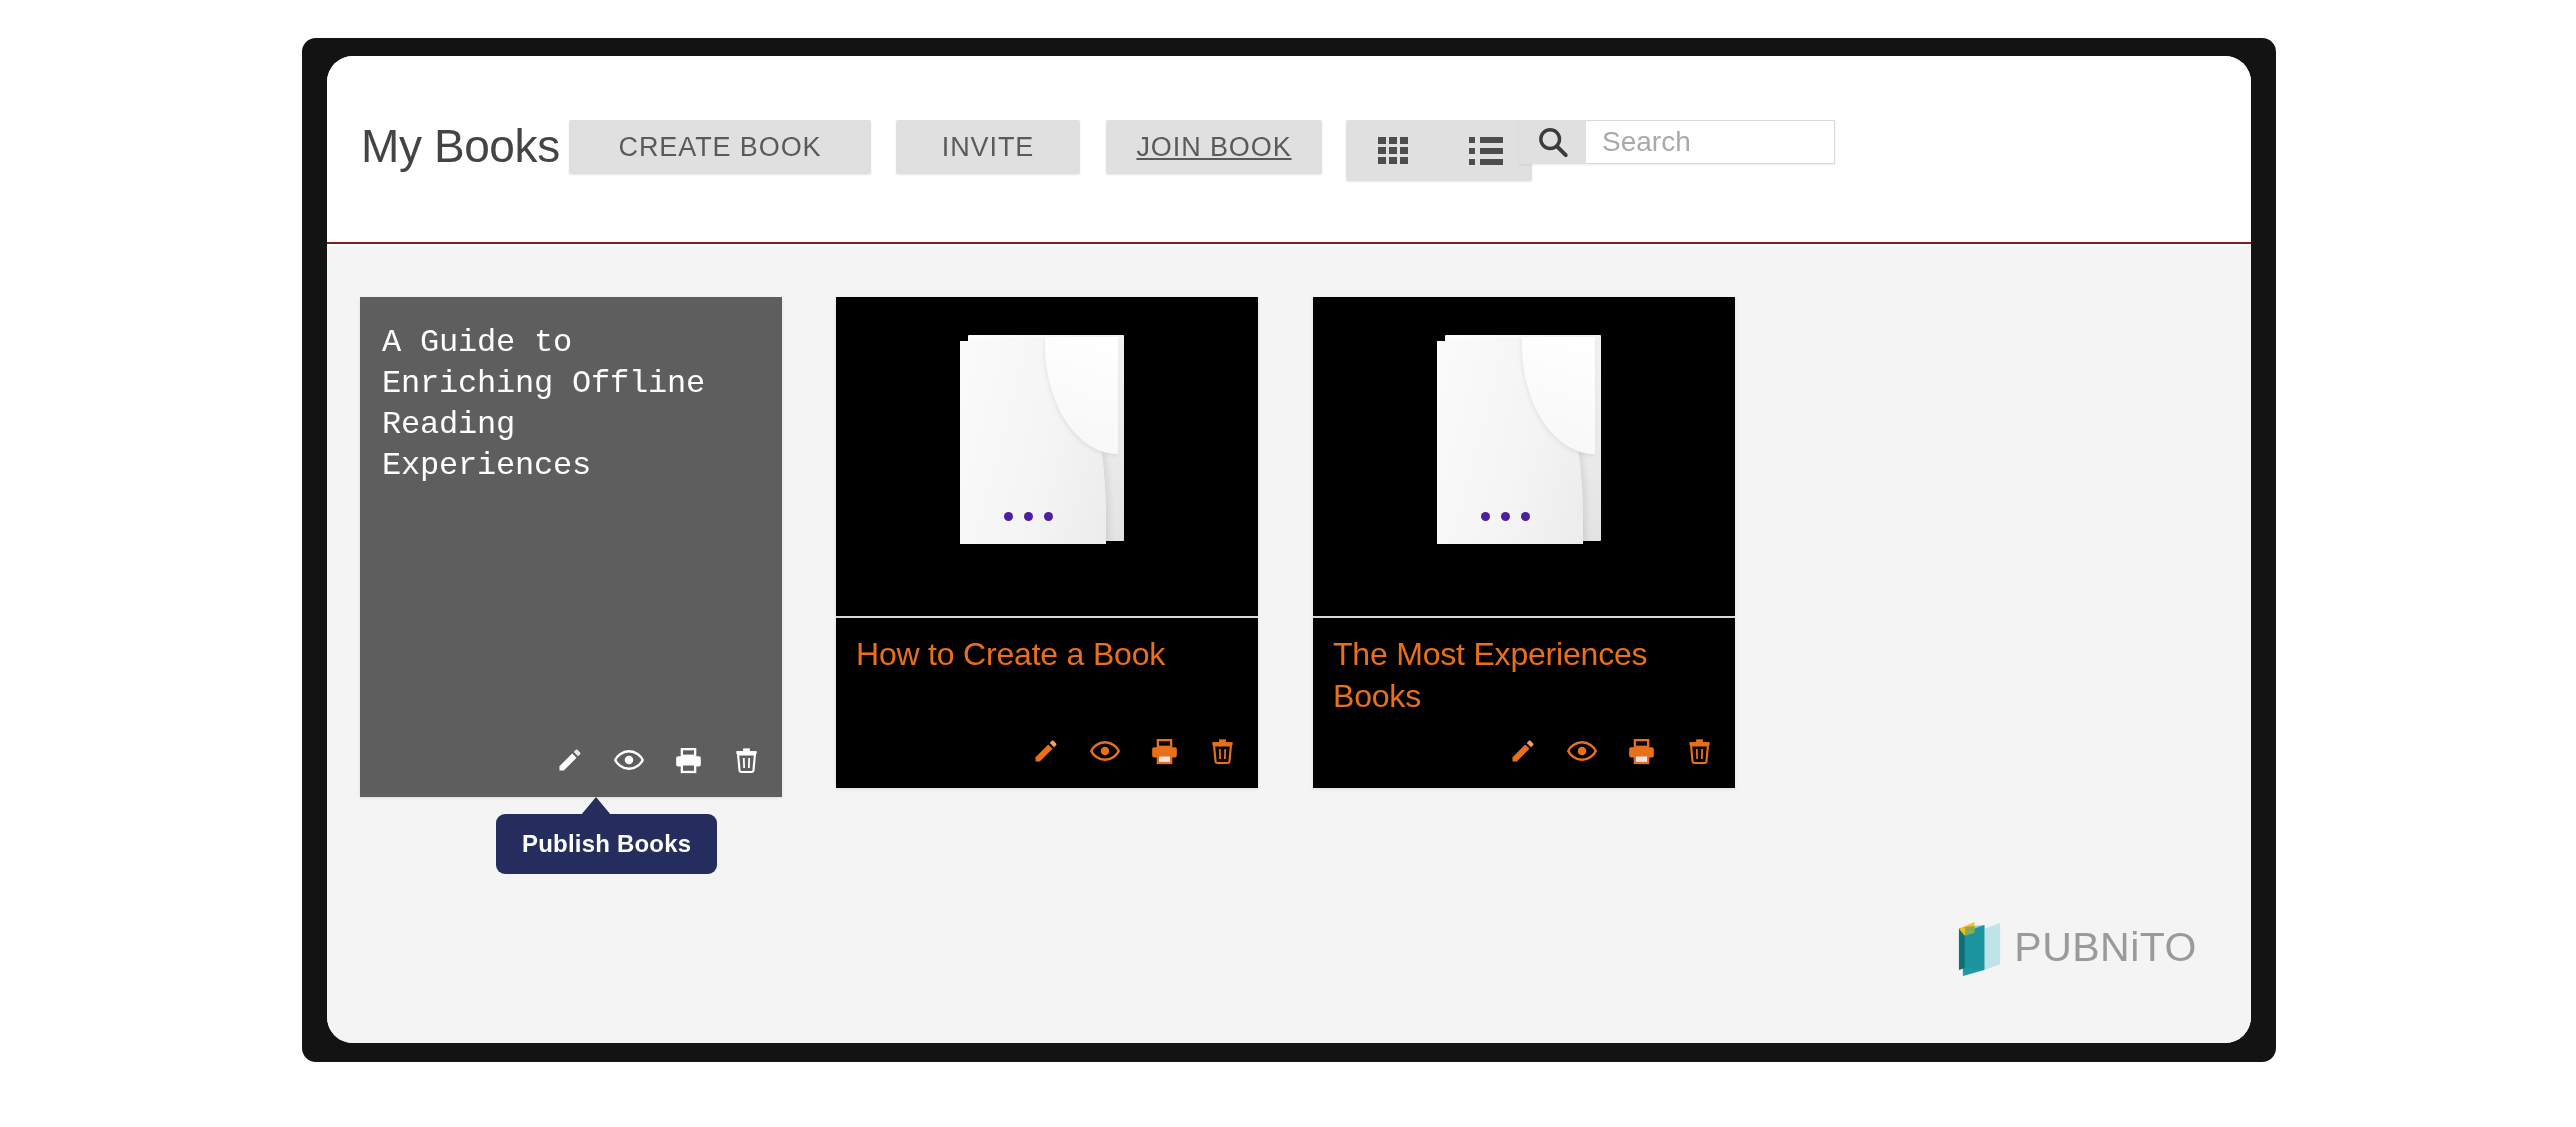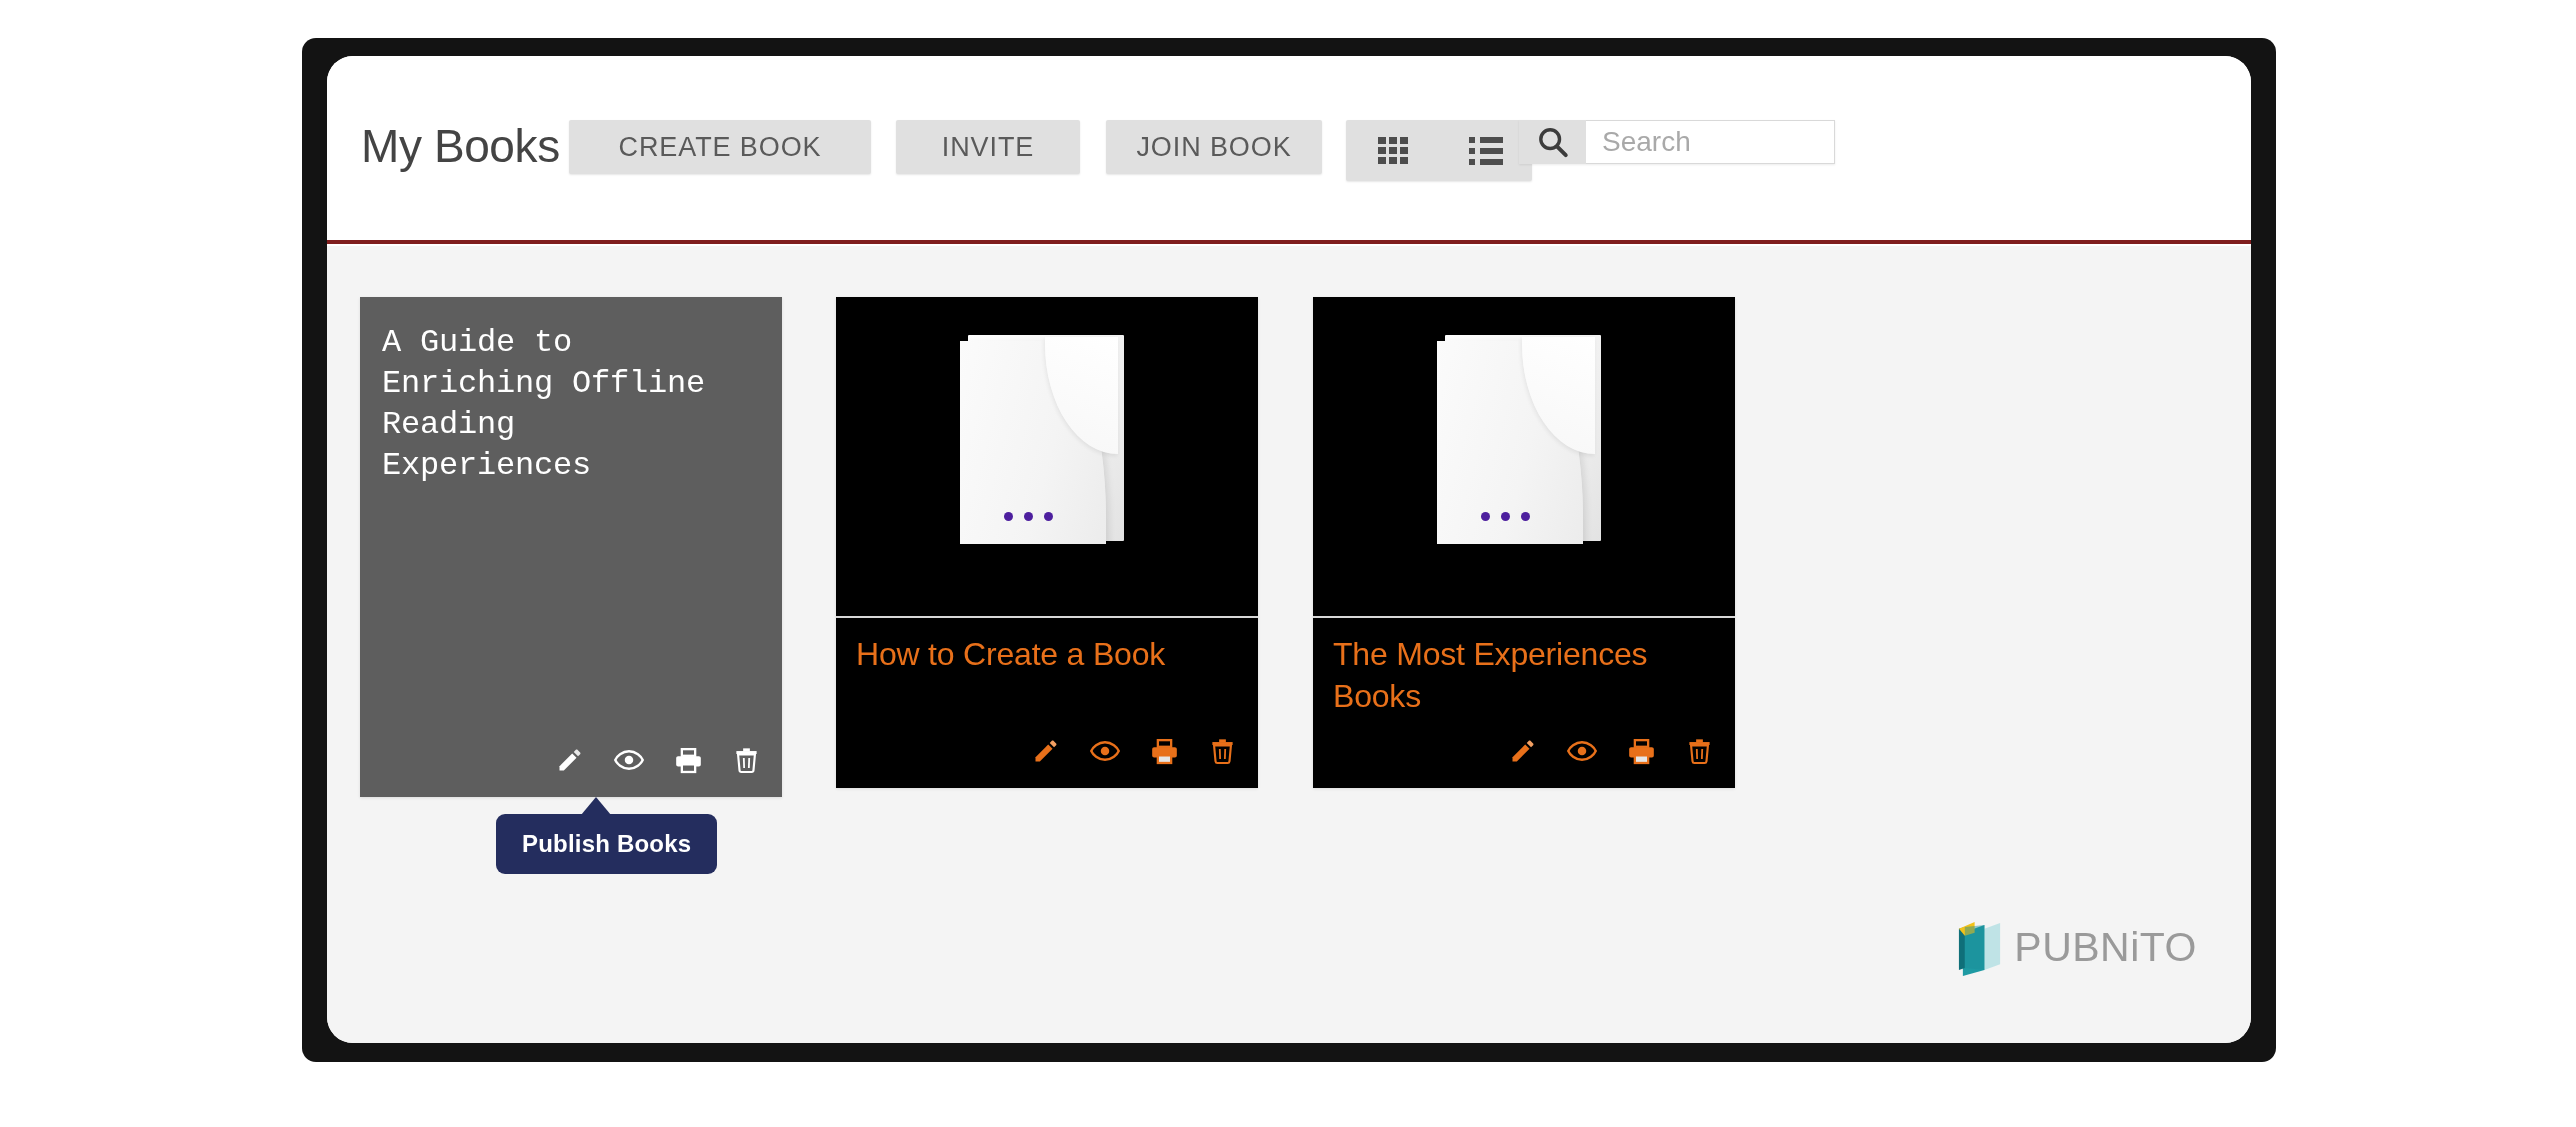--- a/index.html
+++ b/index.html
@@ -34,21 +34,21 @@
     overflow: hidden;
   }
 
   
   #app-header {
     position: absolute;
     left: 0; top: 0;
     width: 100%;
     height: 188px;
     background: #ffffff;
-    border-bottom: 4px solid #7f1d1d;
+    border-bottom: 2px solid #7f1d1d;
     box-sizing: border-box;
   }
 
   #page-title {
     position: absolute;
     left: 34px;
     top: 63px;
     font-size: 46px;
     color: #444444;
     font-weight: 400;
@@ -70,21 +70,21 @@
     cursor: pointer;
     padding: 0;
     display: flex;
     align-items: center;
     justify-content: center;
     box-shadow: 0 1px 2px rgba(0,0,0,0.10);
   }
 
   #btn-create-book { left: 242px;  width: 302px; }
   #btn-invite      { left: 569px;  width: 184px; }
-  #btn-join-book   { left: 779px;  width: 216px; }
+  #btn-join-book   { left: 779px;  width: 216px; text-decoration: underline; }
 
   
   #view-toggle {
     position: absolute;
     left: 1019px;
     top: 64px;
     width: 186px;
     height: 61px;
     background: #e0e0e0;
     border-radius: 2px;

